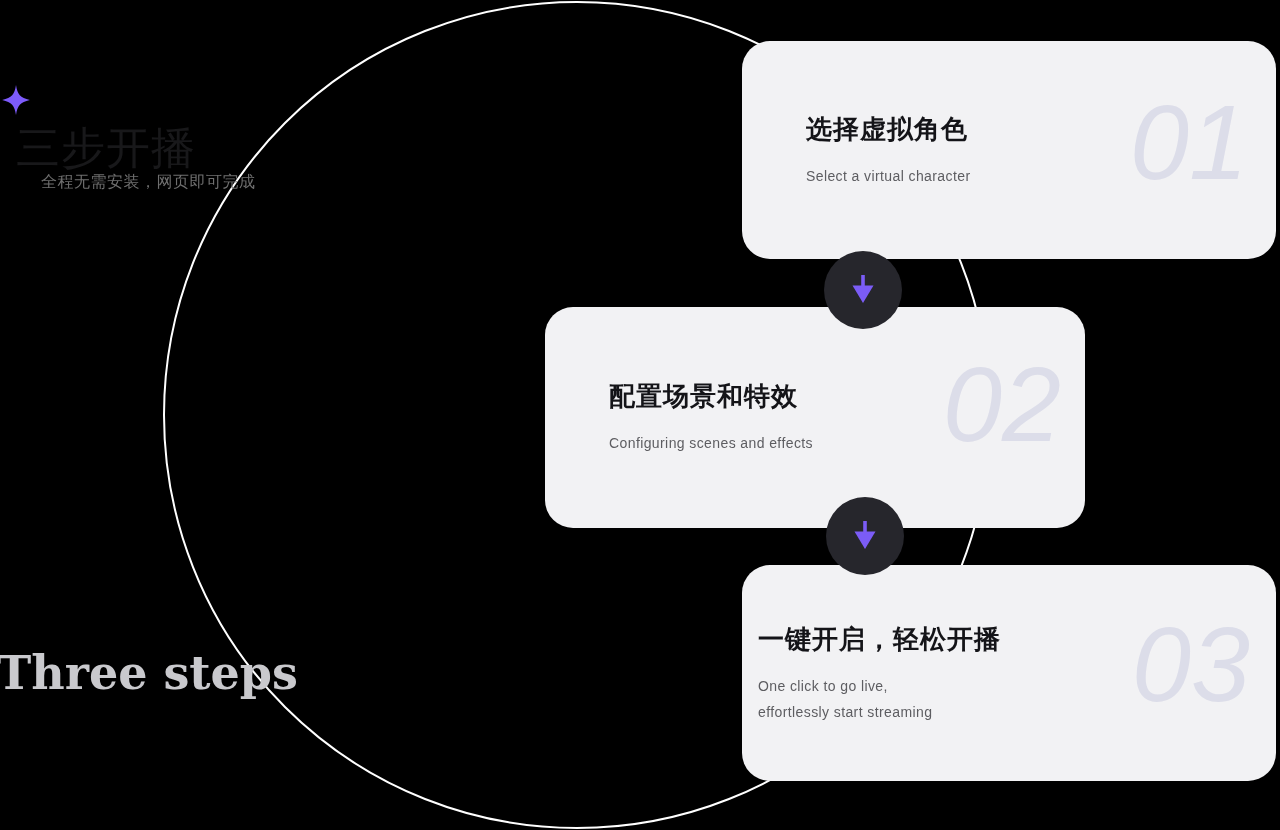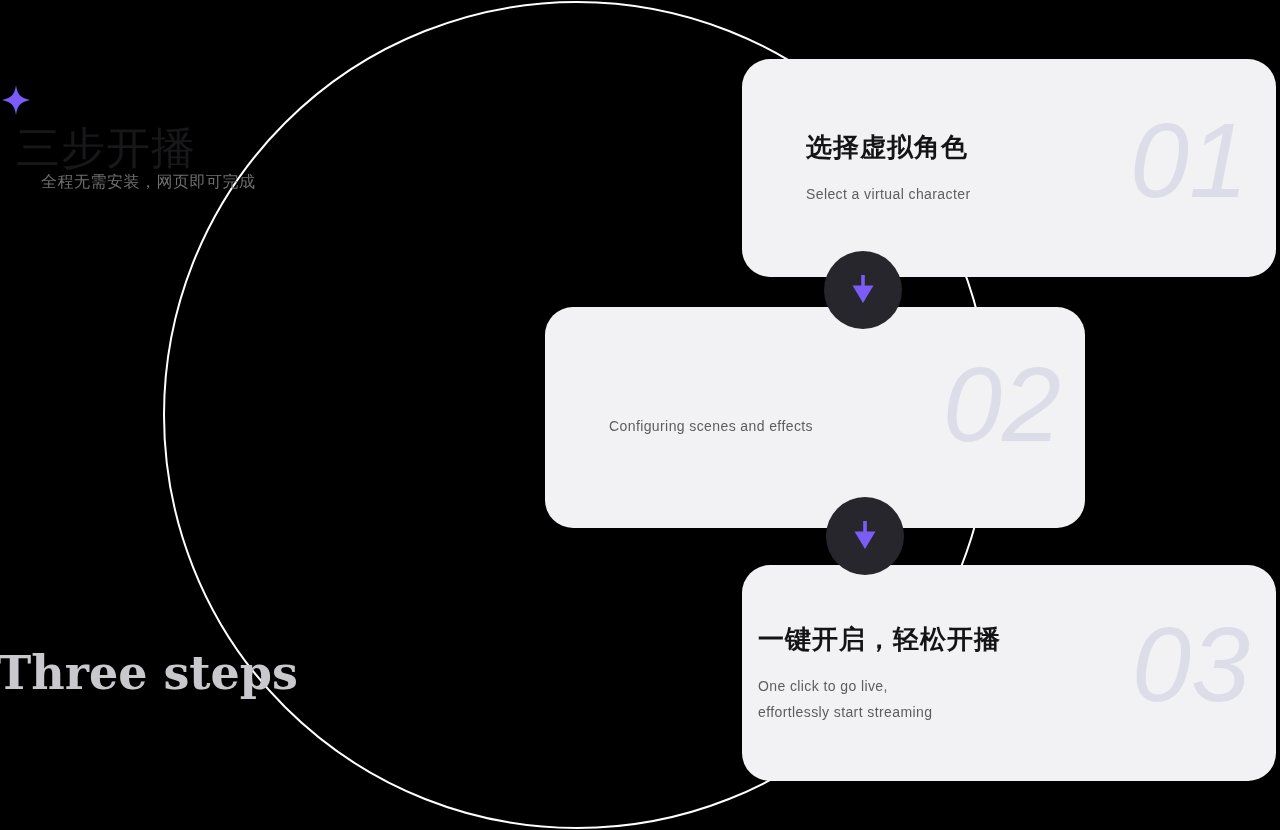--- a/index.html
+++ b/index.html
@@ -47,21 +47,21 @@
 
   
   .card {
     position: absolute;
     background: var(--card-bg, #f2f2f4);
     border-radius: 28px;
     display: flex; flex-direction: column; justify-content: center;
     padding-left: 64px;
     z-index: 3;
   }
-  .card-1 { left: 742px; top: 59px;  width: 534px; height: 218px; }
+  .card-1 { left: 742px; top: 41px;  width: 534px; height: 218px; }
   .card-2 { left: 545px; top: 307px; width: 540px; height: 221px; }
   .card-3 { left: 742px; top: 565px; width: 534px; height: 216px; padding-left: 16px; }
 
   .card-title {
     font-size: 26px; font-weight: 700;
     color: var(--card-title, #141418);
     letter-spacing: 1px;
   }
   .card-subtitle {
     margin-top: 16px;
@@ -113,20 +113,21 @@
 </div>
 
 <div class="arrow-circle arrow-1">
   <svg width="34" height="34" viewBox="0 0 34 34">
     <rect x="15.2" y="2" width="3.6" height="13" fill="#7b5cf6"></rect>
     <polygon points="6.5,12.5 27.5,12.5 17,30" fill="#7b5cf6"></polygon>
   </svg>
 </div>
 
 <div class="card card-2">
+  <div class="card-title">配置场景和特效</div>
   <div class="card-subtitle">Configuring scenes and effects</div>
   <div class="card-number">02</div>
 </div>
 
 <div class="arrow-circle arrow-2">
   <svg width="34" height="34" viewBox="0 0 34 34">
     <rect x="15.2" y="2" width="3.6" height="13" fill="#7b5cf6"></rect>
     <polygon points="6.5,12.5 27.5,12.5 17,30" fill="#7b5cf6"></polygon>
   </svg>
 </div>

